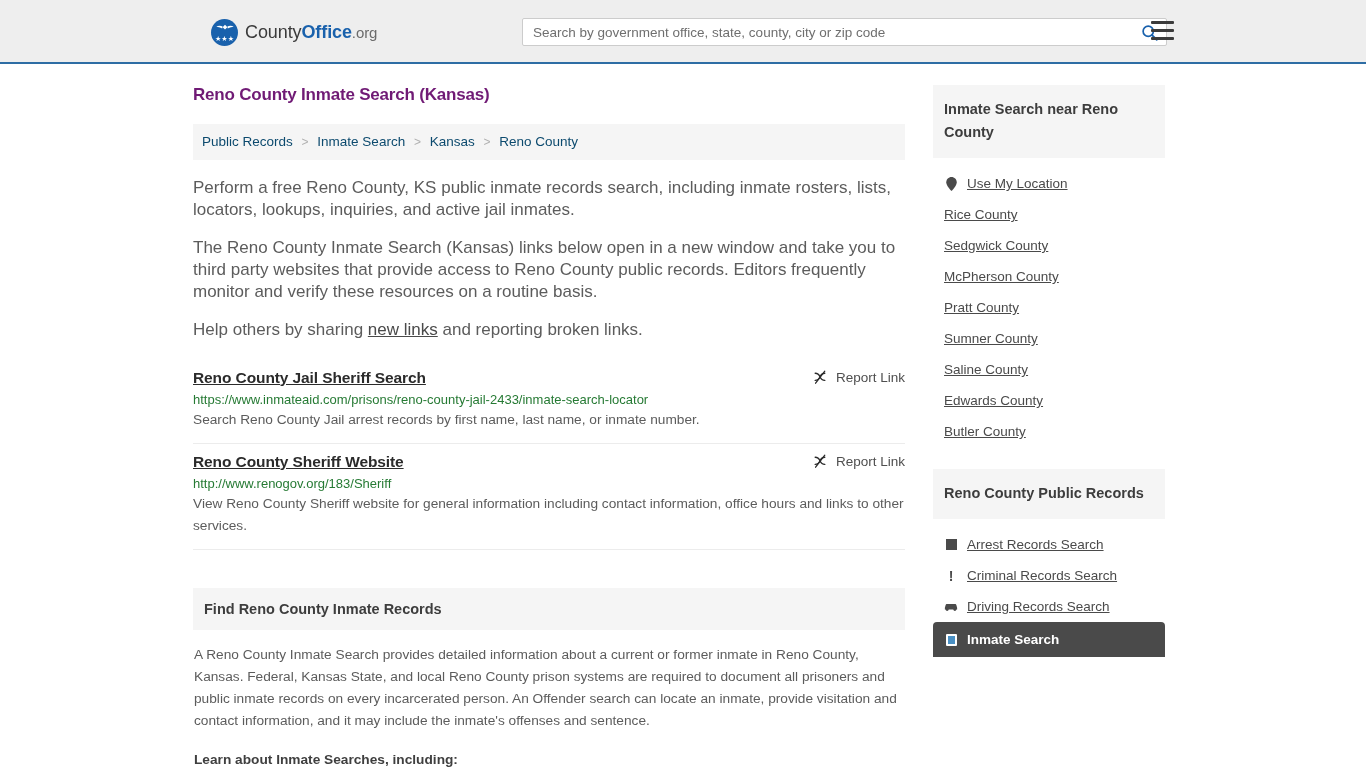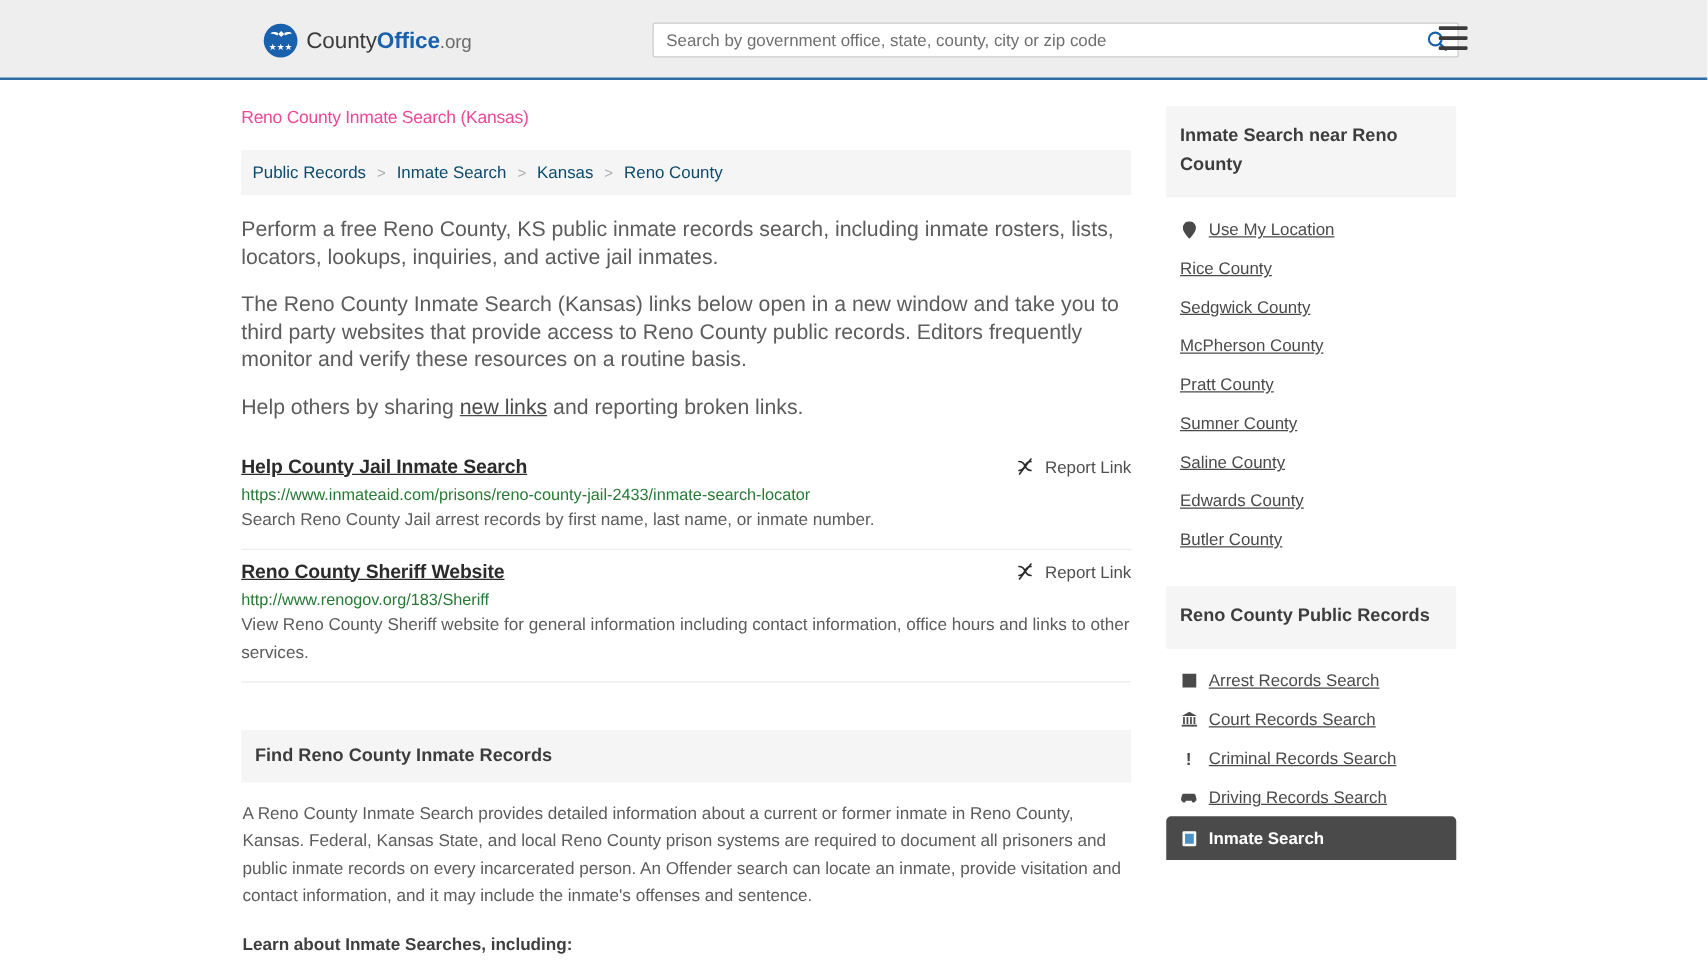--- a/index.html
+++ b/index.html
@@ -119,24 +119,24 @@
     margin: 0 auto;
     padding-top: 21px;
     display: flex;
     align-items: flex-start;
     gap: 28px;
   }
   .main-col { width: 712px; flex: none; }
   .side-col { width: 232px; flex: none; }
 
   h1.page-title {
-    font-size: 14px;
-    color: #ec4899;
+    font-size: 17px;
+    color: #701a75;
     margin: 0 0 19px 0;
-    font-weight: normal;
+    font-weight: bold;
     letter-spacing: -0.2px;
   }
 
   .breadcrumb {
     background: #f5f5f5;
     padding: 11px 9px;
     font-size: 13.5px;
     color: #6a6a6a;
     margin-bottom: 17px;
     line-height: 1;
@@ -332,21 +332,21 @@
       </div>
 
       <div class="intro">
         <p>Perform a free Reno County, KS public inmate records search, including inmate rosters, lists, locators, lookups, inquiries, and active jail inmates.</p>
         <p>The Reno County Inmate Search (Kansas) links below open in a new window and take you to third party websites that provide access to Reno County public records. Editors frequently monitor and verify these resources on a routine basis.</p>
         <p class="tight"><span>Help others by sharing </span><a class="inline-link" href="#">new links</a><span> and reporting broken links.</span></p>
       </div>
 
       <div class="result">
         <div class="result-head">
-          <a class="result-title" href="#">Help County Jail Inmate Search</a>
+          <a class="result-title" href="#">Reno County Jail Sheriff Search</a>
           <div class="report-link">
             <svg width="16" height="16" viewBox="0 0 20 20">
               <path d="M4 4 C7 4 9 6 10 8.4 C11 10.8 13 13 16 13" fill="none" stroke="#2b2b2b" stroke-width="1.7" stroke-linecap="round"></path>
               <path d="M16 4 C13 4 11 6 10 8.4 C9 10.8 7 13 4 13" fill="none" stroke="#2b2b2b" stroke-width="1.7" stroke-linecap="round"></path>
               <line x1="4.5" y1="16.5" x2="16" y2="1.5" stroke="#2b2b2b" stroke-width="1.6" stroke-linecap="round"></line>
             </svg>
             <span>Report Link</span>
           </div>
         </div>
         <a class="result-url" href="#">https://www.inmateaid.com/prisons/reno-county-jail-2433/inmate-search-locator</a>
@@ -424,33 +424,20 @@
         <div class="widget-head">Reno County Public Records</div>
         <div class="widget-list">
 
           <div class="widget-item">
             <span class="ico">
                 <span class="sq-icon"></span>
               </span>
             <a href="#">Arrest Records Search</a>
           </div>
 
-          <div class="widget-item">
-            <span class="ico">
-              <svg width="13" height="13" viewBox="0 0 14 14">
-                <path d="M7 0.5 L13.5 4 L0.5 4 Z" fill="#4a4a4a"></path>
-                <rect x="1.6" y="5" width="1.5" height="6" fill="#4a4a4a"></rect>
-                <rect x="4.6" y="5" width="1.5" height="6" fill="#4a4a4a"></rect>
-                <rect x="7.6" y="5" width="1.5" height="6" fill="#4a4a4a"></rect>
-                <rect x="10.6" y="5" width="1.5" height="6" fill="#4a4a4a"></rect>
-                <rect x="0.3" y="11.6" width="13.4" height="1.6" fill="#4a4a4a"></rect>
-              </svg>
-            </span>
-            <a href="#">Court Records Search</a>
-          </div>
 
           <div class="widget-item">
             <span class="ico">
                 <span class="bang">!</span>
               </span>
             <a href="#">Criminal Records Search</a>
           </div>
 
           <div class="widget-item">
             <span class="ico">

